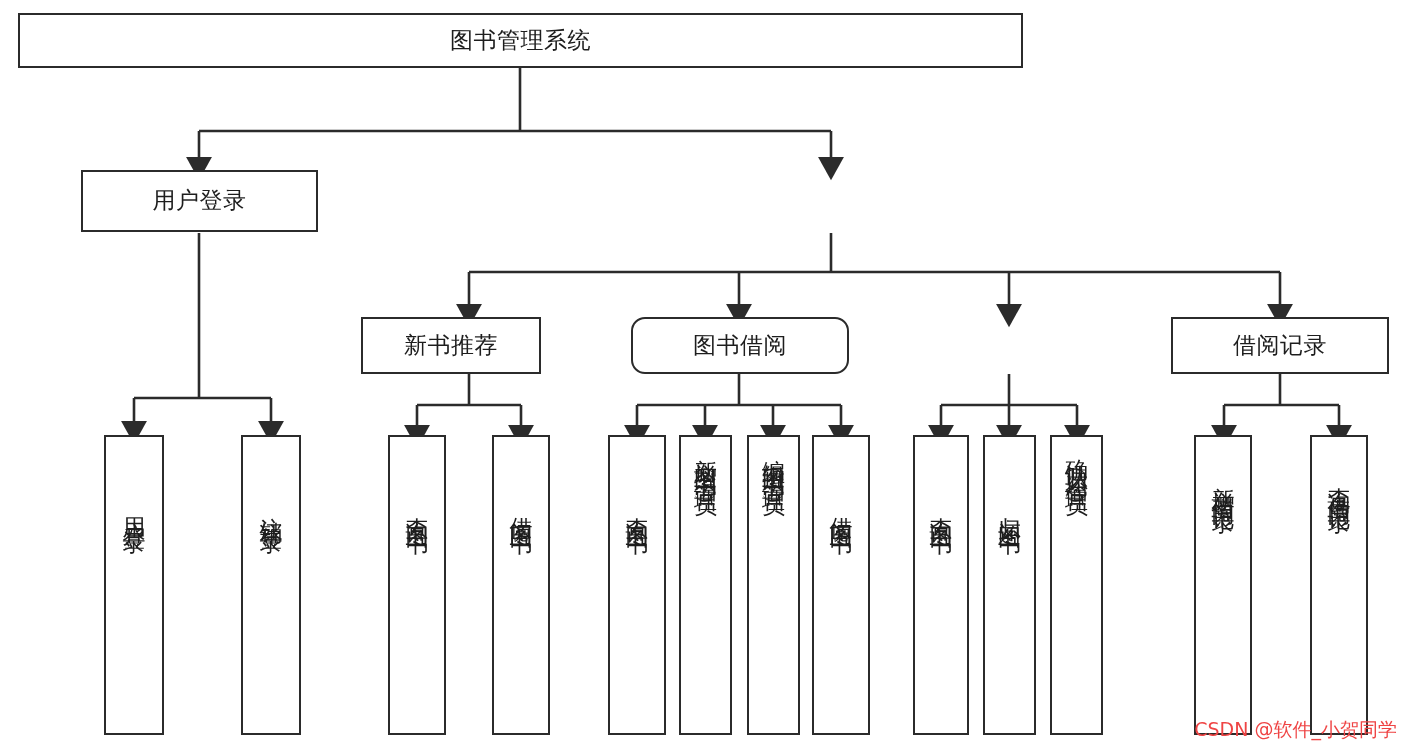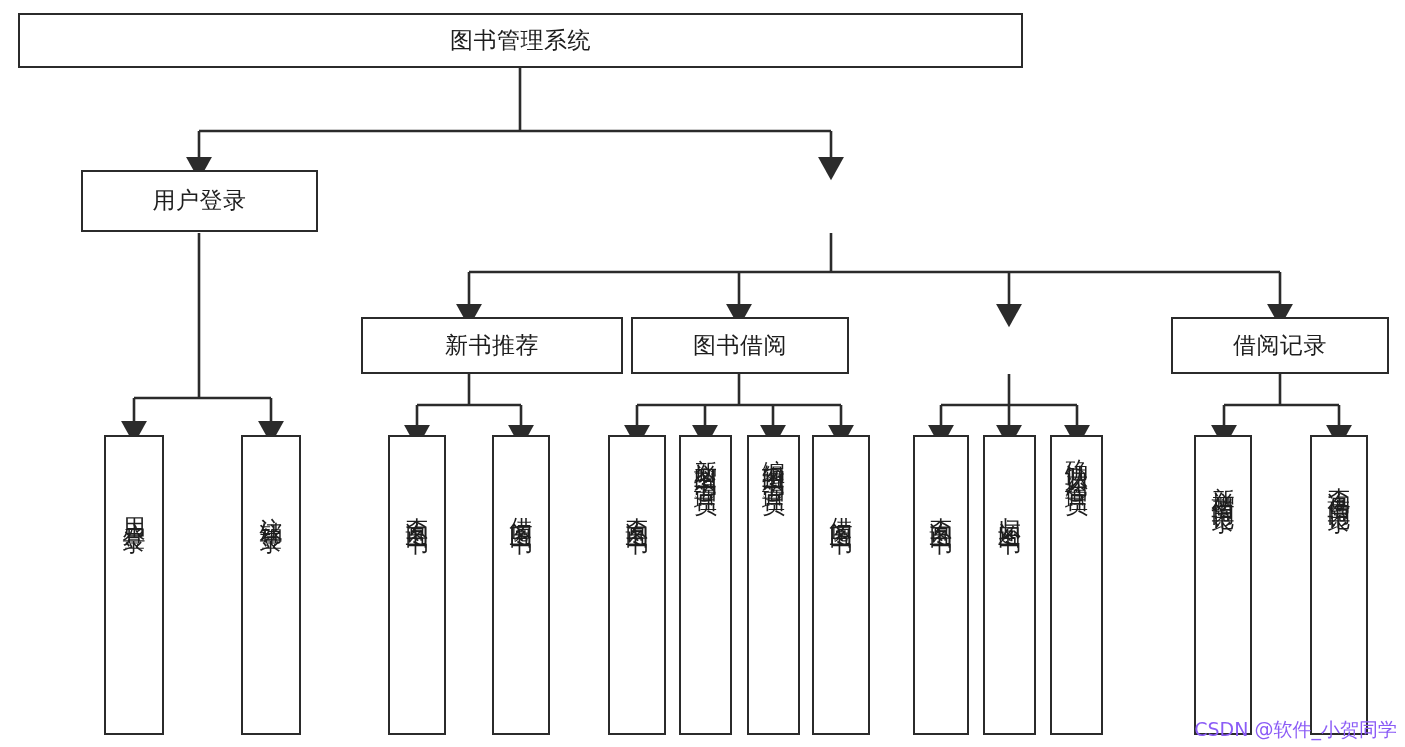--- a/index.html
+++ b/index.html
@@ -57,21 +57,21 @@
     white-space: nowrap;
   }
   .leaf-center .node-label-v {
     margin-top: 0;
   }
   .watermark {
     position: absolute;
     right: 8px;
     bottom: 4px;
     font-size: 19px;
-    color: #8b5cf6;
+    color: #ef4444;
     white-space: nowrap;
     pointer-events: none;
   }
 </style>
 </head>
 <body>
 
 <div id="diagram-root">
 
   <svg class="diagram-svg" viewBox="0 0 1405 747">
@@ -125,24 +125,24 @@
   </svg>
 
   <div class="node-box" style="left:18px; top:13px; width:1005px; height:55px;">
     <span class="node-label-h">图书管理系统</span>
   </div>
 
   <div class="node-box" style="left:81px; top:170px; width:237px; height:62px;">
     <span class="node-label-h">用户登录</span>
   </div>
 
-  <div class="node-box" style="left:361px; top:317px; width:262px; height:57px;">
+  <div class="node-box" style="left:361px; top:317px; width:180px; height:57px;">
     <span class="node-label-h">新书推荐</span>
   </div>
-  <div class="node-box" style="left:631px; top:317px; width:218px; height:57px;">
+  <div class="node-box" style="left:631px; top:317px; width:218px; height:57px;border-radius:14px;">
     <span class="node-label-h">图书借阅</span>
   </div>
   <div class="node-box" style="left:1171px; top:317px; width:218px; height:57px;">
     <span class="node-label-h">借阅记录</span>
   </div>
 
   <div class="node-box leaf leaf-center" style="left:104px; top:435px; width:60px; height:300px; padding-top:62px;">
     <span class="node-label-v">用户登录</span>
   </div>
   <div class="node-box leaf leaf-center" style="left:241px; top:435px; width:60px; height:300px; padding-top:62px;">

